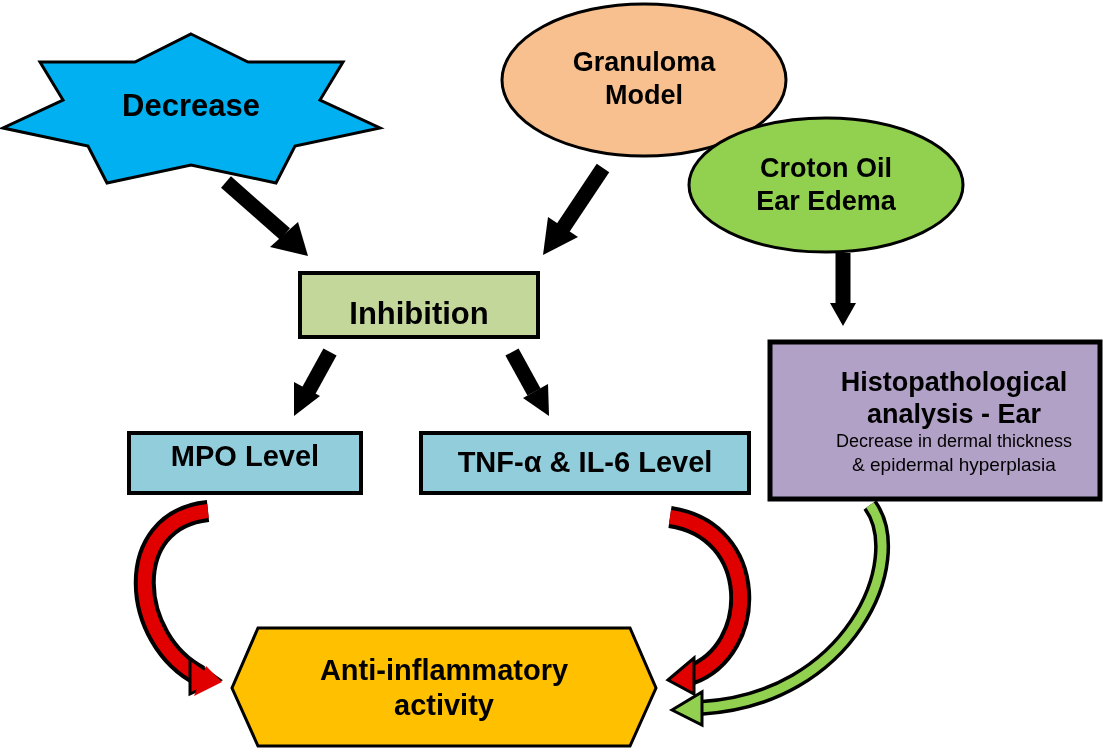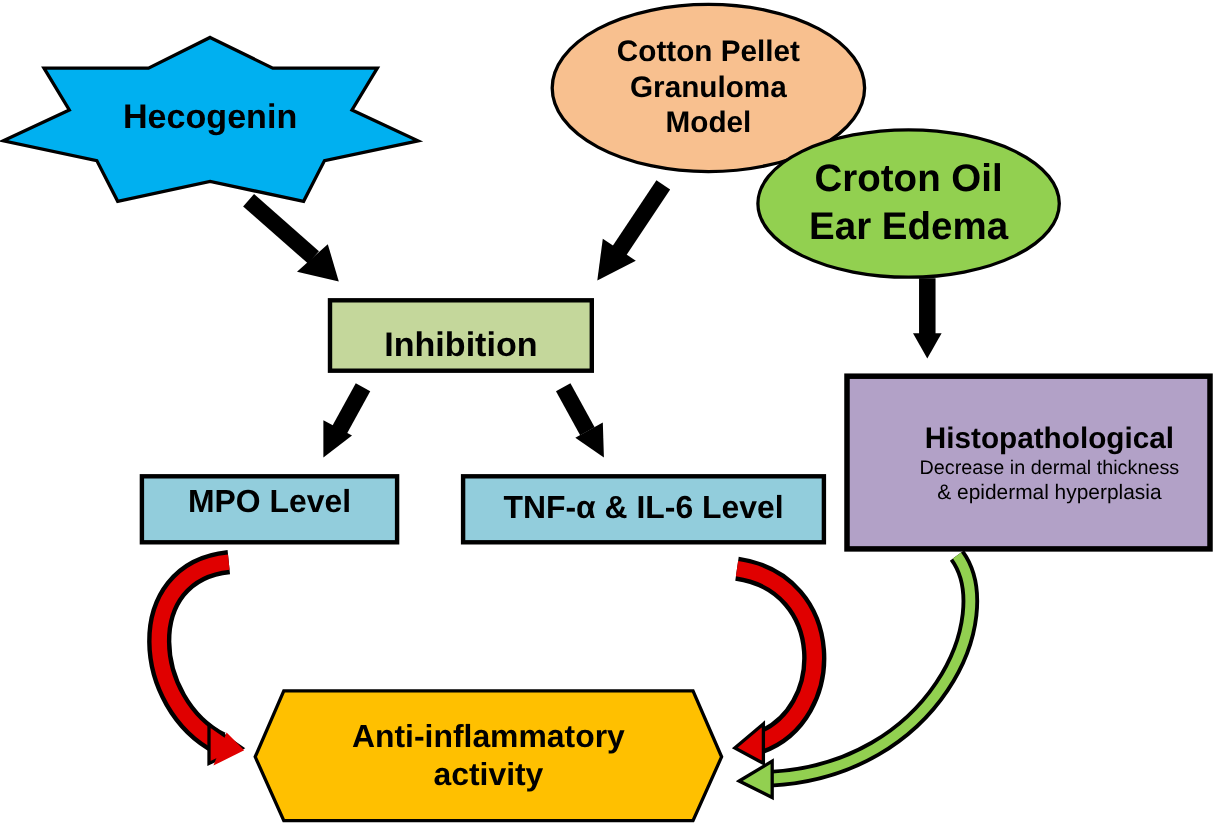--- a/index.html
+++ b/index.html
@@ -65,41 +65,41 @@
     <polygon points="668,680 694,658 694,694" fill="#e00000" stroke="#000" stroke-width="3"></polygon>
   </g>
 
   <g>
     <path d="M 870,505 C 910,560 850,700 700,708" fill="none" stroke="#000" stroke-width="16"></path>
     <path d="M 870,505 C 910,560 850,700 700,708" fill="none" stroke="#92d050" stroke-width="9"></path>
     <polygon points="672,710 702,692 702,725" fill="#92d050" stroke="#000" stroke-width="3"></polygon>
   </g>
 </svg>
 
-<div class="lbl" style="left:60px; top:80px; width:262px; height:52px; font-size:31px;">Hecogenin</div>
+<div class="lbl" style="left:60px; top:80px; width:262px; height:52px; font-size:31px;">Decrease</div>
 
 <div class="lbl" style="left:520px; top:20px; width:248px; height:118px; font-size:27px; flex-direction:column;">
-  <span>Cotton Pellet</span>
   <span>Granuloma</span>
   <span>Model</span>
 </div>
 
-<div class="lbl" style="left:720px; top:145px; width:212px; height:80px; font-size:35px; flex-direction:column;">
+<div class="lbl" style="left:720px; top:145px; width:212px; height:80px; font-size:27px; flex-direction:column;">
   <span>Croton Oil</span>
   <span>Ear Edema</span>
 </div>
 
 <div class="lbl" style="left:302px; top:275px; width:234px; height:77px; font-size:31px;">Inhibition</div>
 
 <div class="lbl" style="left:131px; top:435px; width:228px; height:44px; font-size:29px;">MPO Level</div>
 
 <div class="lbl" style="left:423px; top:435px; width:324px; height:56px; font-size:29px;">TNF-α &amp; IL-6 Level</div>
 
 <div class="lbl" style="left:773px; top:346px; width:362px; height:150px; flex-direction:column;">
   <span style="font-size:27px;">Histopathological</span>
+  <span style="font-size:27px;">analysis - Ear</span>
   <span class="sub" style="font-size:18px;">Decrease in dermal thickness</span>
   <span class="sub" style="font-size:19px;">&amp; epidermal hyperplasia</span>
 </div>
 
 <div class="lbl" style="left:258px; top:640px; width:372px; height:96px; font-size:29px; flex-direction:column;">
   <span>Anti-inflammatory</span>
   <span>activity</span>
 </div>
 
 </body></html>

